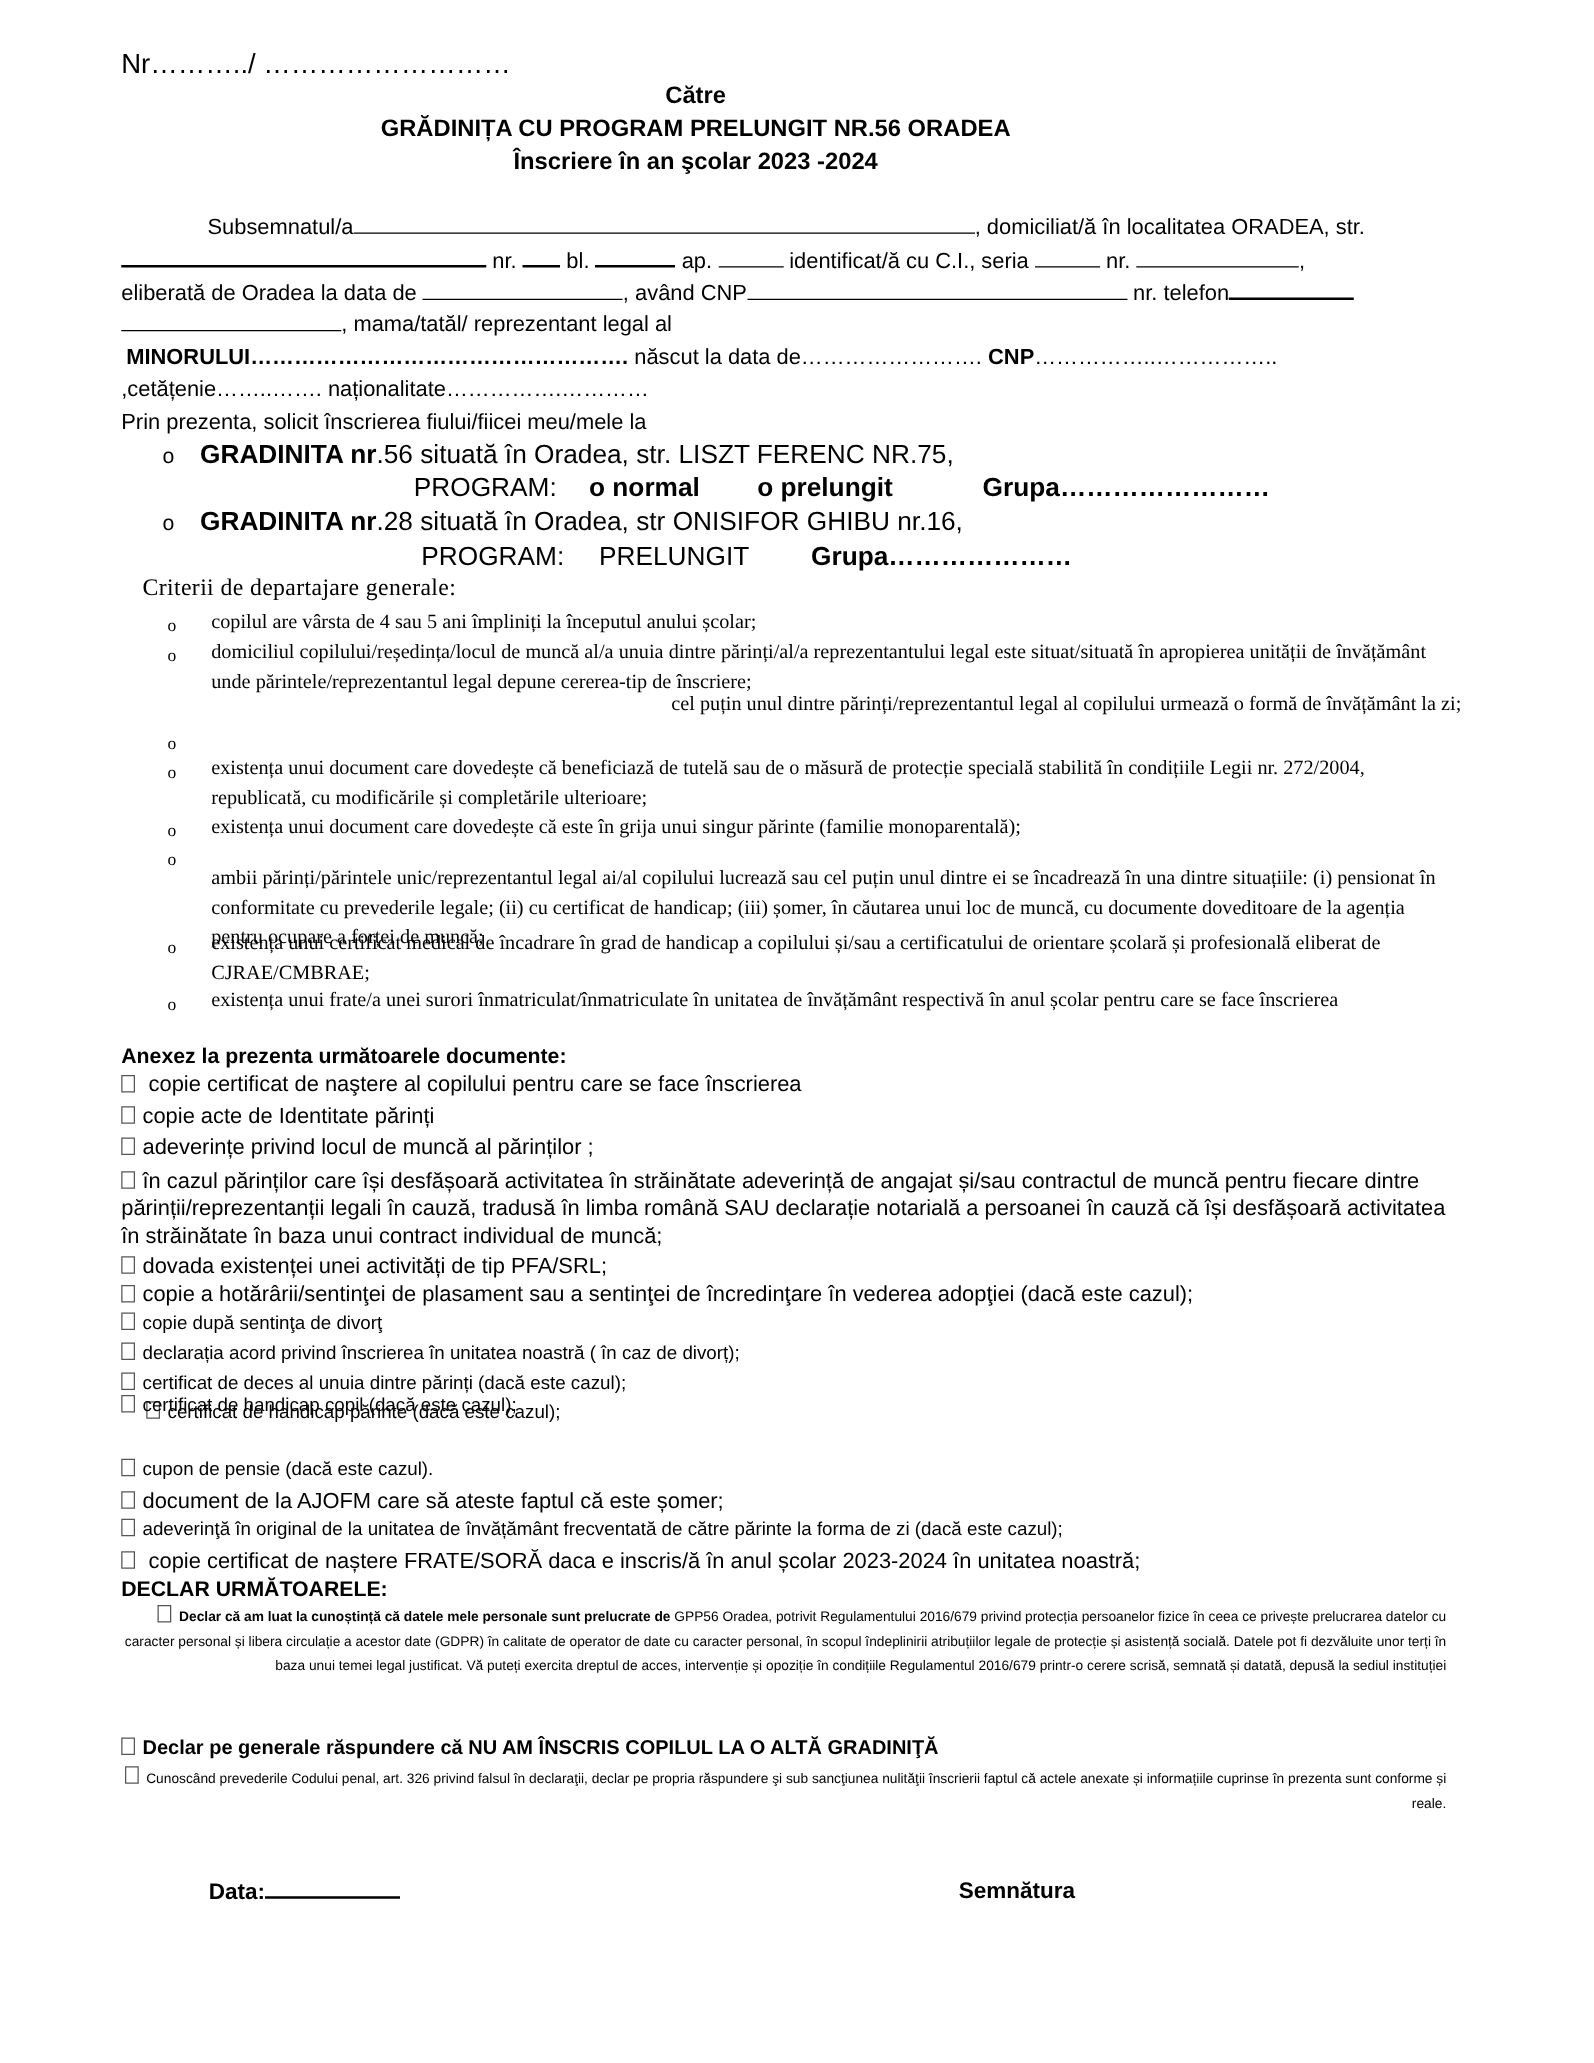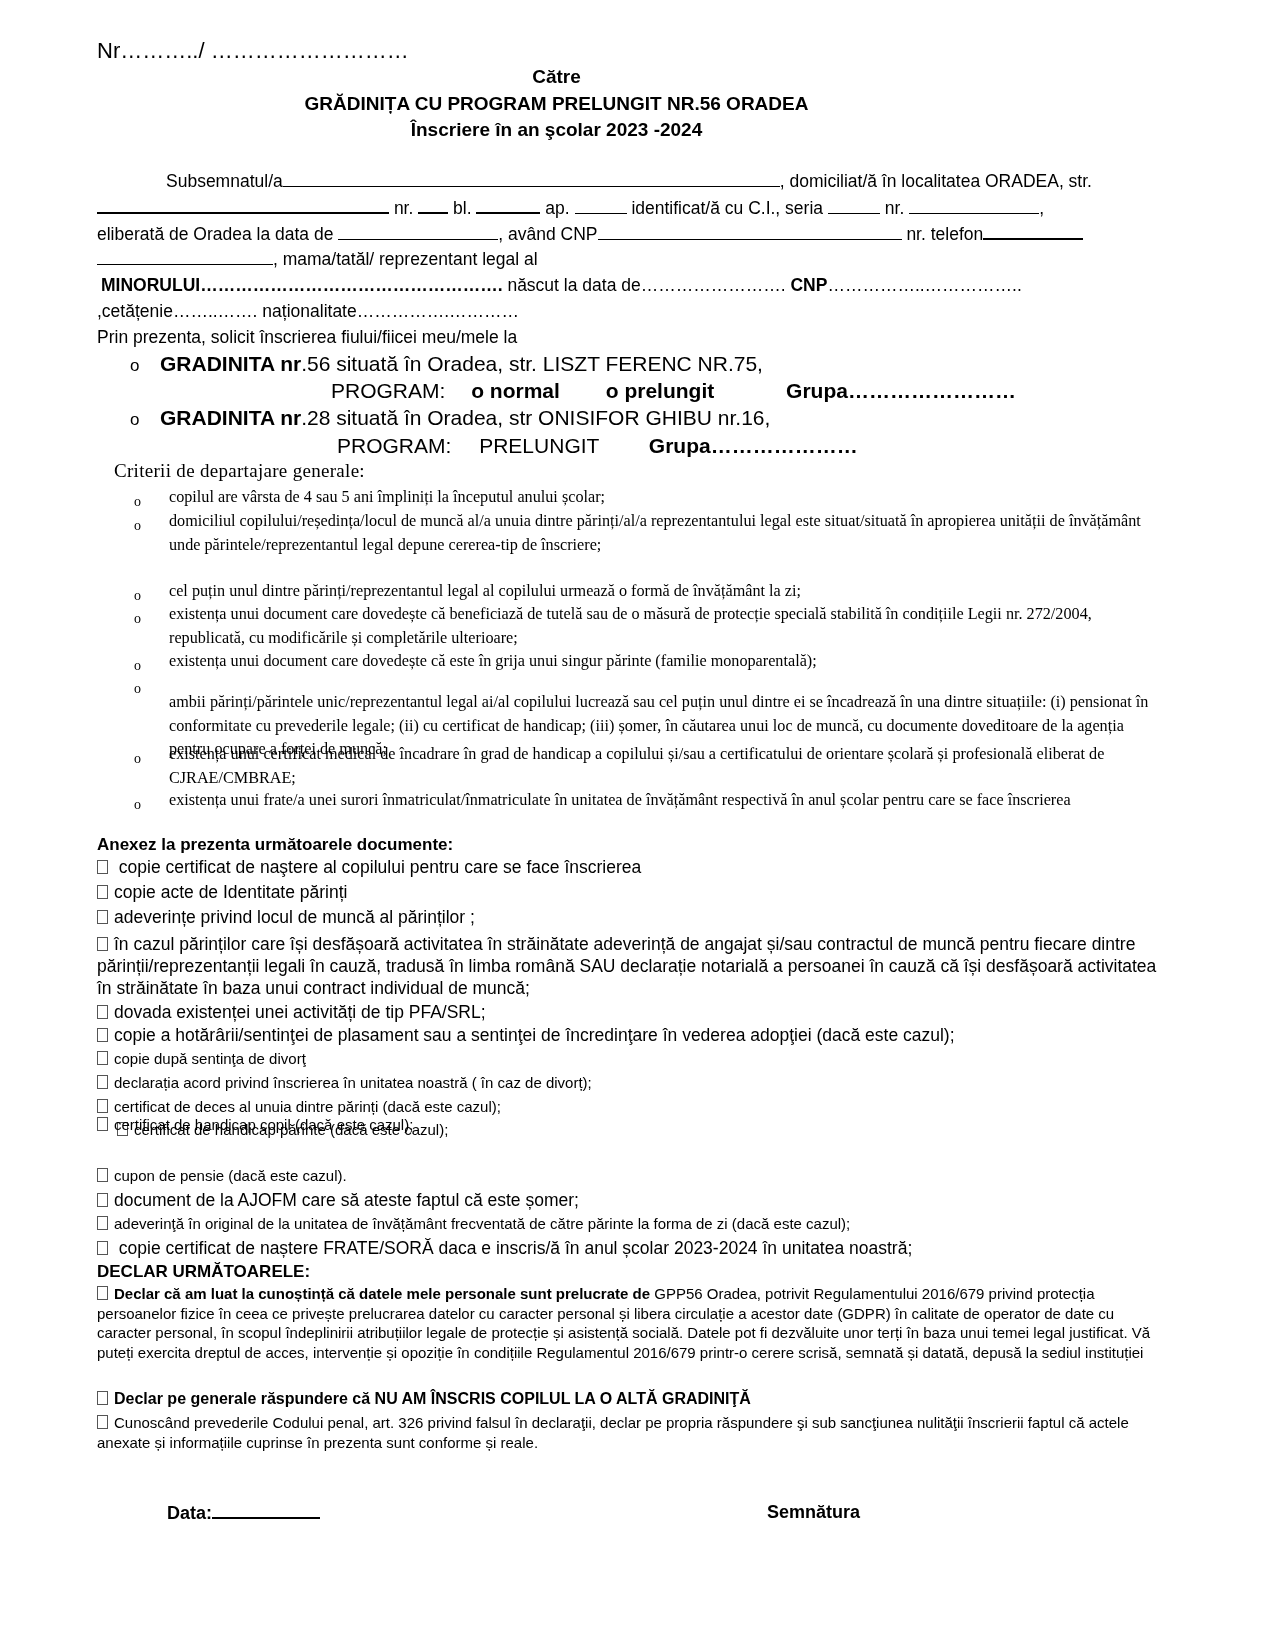--- a/index.html
+++ b/index.html
@@ -14,21 +14,21 @@
   .ulb { display: inline-block; border-bottom: 2.2px solid #000; height: 15px; vertical-align: baseline; }
   .opt { font-size: 21px; }
   .bullet-o { display: inline-block; width: 30px; }
   .crit-title { left: 97px; top: 488px; font-size: 19px; font-family: "Liberation Serif", serif; letter-spacing: 0.3px; }
   .crit { font-family: "Liberation Serif", serif; font-size: 16.2px; line-height: 23.5px; }
   .crit .mark { position: absolute; left: 117px; font-size: 14px; }
   .crit .txt { position: absolute; left: 152px; width: 1000px; white-space: normal; }
   .doc { font-size: 17.5px; left: 80px; }
   .doc.small { font-size: 15px; }
   .box { display: inline-block; width: 9px; height: 12px; border: 1px solid #555; margin-right: 6px; vertical-align: -1px; }
-  .para { left: 80px; width: 1060px; white-space: normal; font-size: 15px; line-height: 19.5px; }
+  .para { left: 80px; width: 1060px; white-space: normal; font-size: 11px; line-height: 19.5px; text-align: right; }
   .footer { font-size: 18px; font-weight: bold; }
 </style>
 </head>
 <body>
 
 <div class="abs nr sans">Nr………../ ………………………</div>
 <div class="abs hdr" style="top:66px;">Către</div>
 <div class="abs hdr" style="top:93px;">GRĂDINIȚA CU PROGRAM PRELUNGIT NR.56 ORADEA</div>
 <div class="abs hdr" style="top:119px;">Înscriere în an şcolar 2023 -2024</div>
 
@@ -94,21 +94,21 @@
   <div>
     <span class="abs mark" style="top:490px;">o</span>
     <span class="abs txt" style="top:486px;">copilul are vârsta de 4 sau 5 ani împliniți la începutul anului școlar;</span>
   </div>
   <div>
     <span class="abs mark" style="top:514px;">o</span>
     <span class="abs txt" style="top:510px;">domiciliul copilului/reședința/locul de muncă al/a unuia dintre părinți/al/a reprezentantului legal este situat/situată în apropierea unității de învățământ unde părintele/reprezentantul legal depune cererea-tip de înscriere;</span>
   </div>
   <div>
     <span class="abs mark" style="top:584px;">o</span>
-    <span class="abs txt" style="top:580px;">cel puțin unul dintre părinți/reprezentantul legal al copilului urmează o formă de învățământ la zi;</span>
+    <span class="abs txt" style="top:552px;text-align:right;">cel puțin unul dintre părinți/reprezentantul legal al copilului urmează o formă de învățământ la zi;</span>
   </div>
   <div>
     <span class="abs mark" style="top:607px;">o</span>
     <span class="abs txt" style="top:603px;">existența unui document care dovedește că beneficiază de tutelă sau de o măsură de protecție specială stabilită în condițiile Legii nr. 272/2004, republicată, cu modificările și completările ulterioare;</span>
   </div>
   <div>
     <span class="abs mark" style="top:654px;">o</span>
     <span class="abs txt" style="top:650px;">existența unui document care dovedește că este în grija unui singur părinte (familie monoparentală);</span>
   </div>
   <div>

